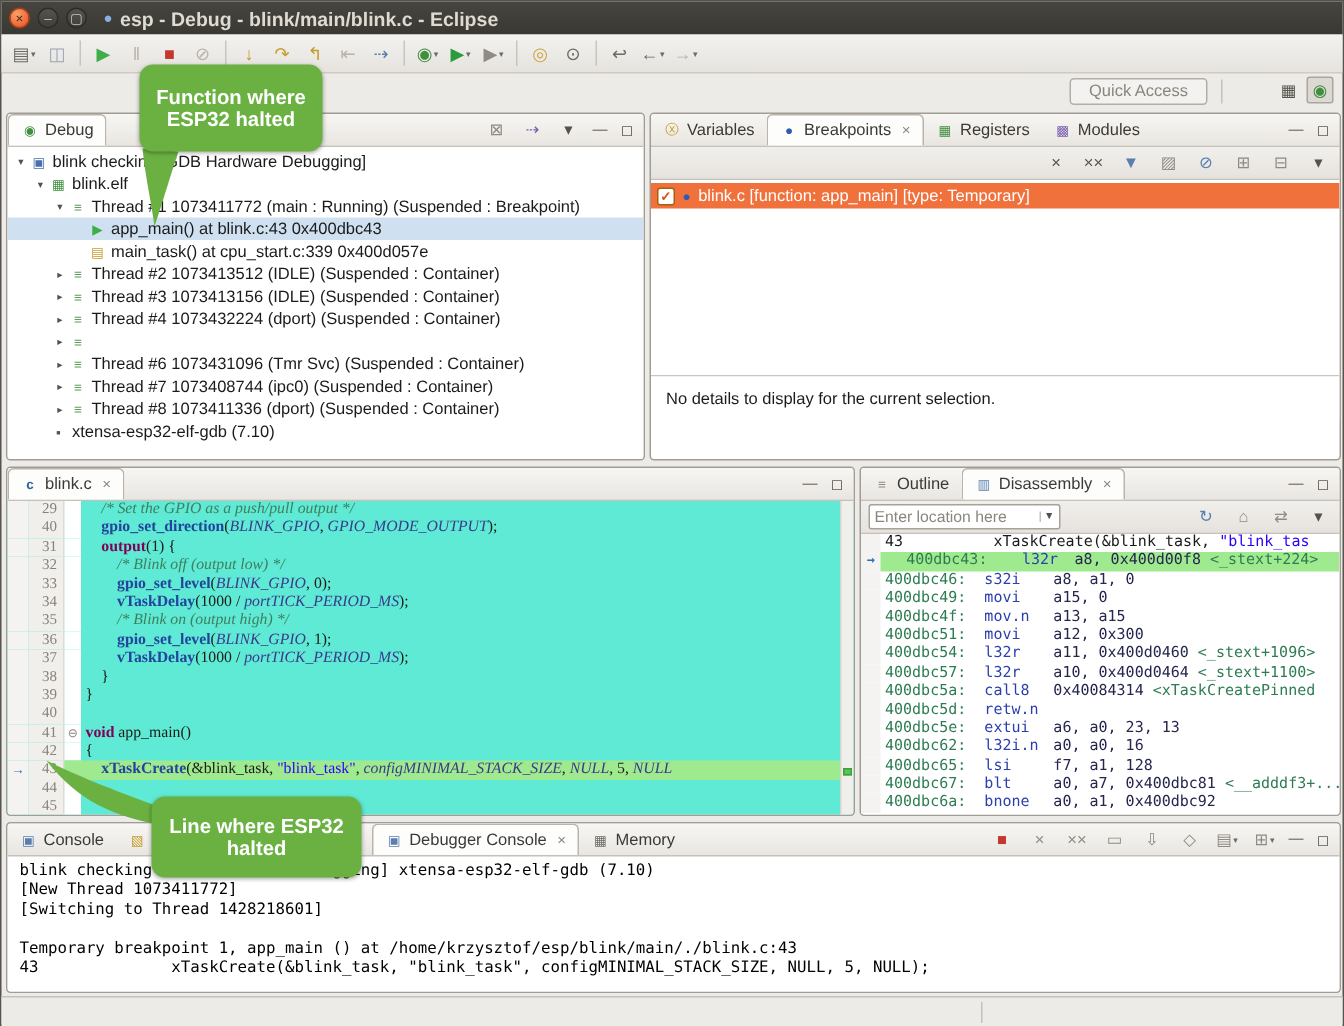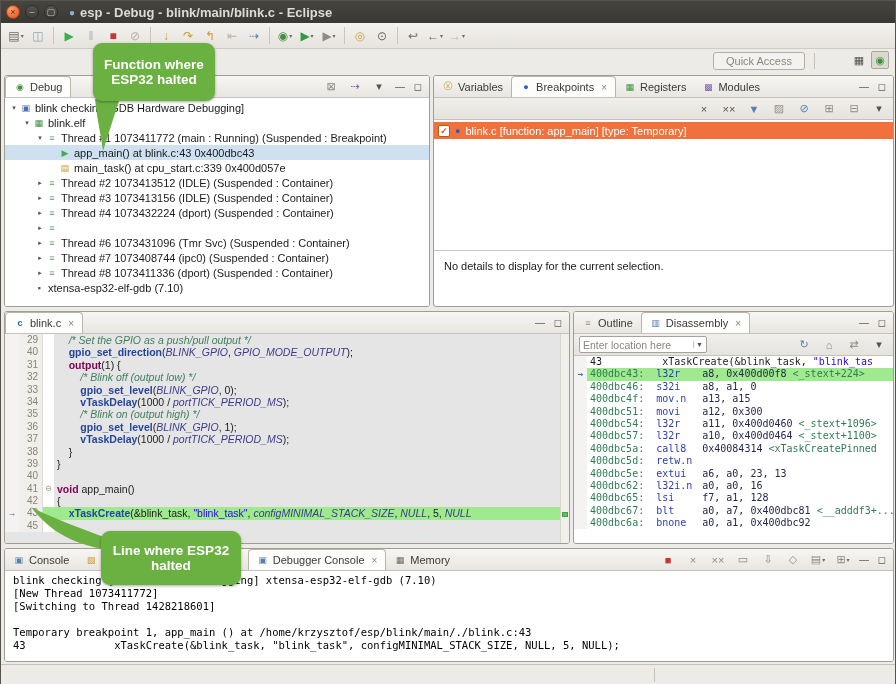--- a/index.html
+++ b/index.html
@@ -43,39 +43,39 @@
 .tarr{width:10px;font-size:7px;color:#55524b;text-align:center;flex:none;}
 .tic{width:14px;text-align:center;font-size:9px;flex:none;}
 .tlabel{padding-left:2px;}
 
 .bp-list{height:131px;border-bottom:1px solid #c9c5be;background:#fff;padding-top:2px;}
 .bprow{height:17px;display:flex;align-items:center;gap:5px;padding-left:4px;color:#fff;}
 .bpchk{width:12px;height:12px;background:#fff;border:1px solid #a8600f;border-radius:2px;font-size:9px;line-height:11px;text-align:center;color:#d9541e;font-weight:bold;}
 .bpdot{color:#2f5bb5;font-size:9px;}
 .bp-details{padding:9px 10px;color:#1b1b1b;background:#fff;}
 
-.edbody{position:relative;height:210px;overflow:hidden;background:#e5e5e5;font-family:Liberation Sans, sans-serif;}
+.edbody{position:relative;height:210px;overflow:hidden;background:#5eead4;font-family:Liberation Serif, serif;}
 .eline{display:flex;height:12.4px;line-height:12.4px;font-size:10.5px;white-space:pre;}
 .eann{width:14px;background:#f4f3f1;flex:none;text-align:center;color:#2f6fb7;font-size:9px;font-weight:bold;}
 .enum{width:24px;background:#f0efec;border-right:1px solid #dedbd5;color:#8a8278;text-align:right;padding-right:4px;flex:none;font-size:10px;}
 .efold{width:11px;background:#fff;color:#8a867e;font-size:8px;text-align:center;flex:none;}
 .ecode{flex:1;padding-left:3px;}
 .eline.cur .ecode,.eline.cur .efold{background:var(--curline,#9fe98f);}
 .pl{color:#1b1b1b}.cm{color:#3f7f5f;font-style:italic}.kw{color:#7f0055;font-weight:bold}
 .fn{color:#24449c;font-weight:bold}.mc{color:#3b3b8c;font-style:italic}.st{color:#2a00ff}
 .ovr{position:absolute;right:0;top:0;width:9px;height:100%;background:#f0efec;border-left:1px solid #d8d5cf;}
 .ovm{position:absolute;left:1px;width:6px;height:5px;background:#58c558;border:1px solid #3f9e3f;}
 
 .combo{width:128px;height:17px;background:#fff;border:1px solid #a7a29a;border-radius:2px;color:#8a867e;font-size:10.5px;padding:1px 3px;white-space:nowrap;overflow:hidden;display:flex;align-items:center;}
 .combocar{margin-left:auto;font-size:7px;color:#55524b;border-left:1px solid #c6c2bb;padding-left:2px;}
 .disbody{background:#fff;height:188px;overflow:hidden;font-family:"DejaVu Sans Mono","Liberation Mono",monospace;font-size:10px;}
 .dline{display:flex;height:12.4px;line-height:12.4px;white-space:pre;}
 .dmar{width:13px;flex:none;background:#f4f3f1;color:#2f6fb7;font-size:9px;font-weight:bold;text-align:center;}
 .dtext{flex:1;padding-left:3px;}
-.dline.cur .dtext{background:var(--curline,#9fe98f);}
+.dline.cur .dtext{background:var(--curline,#9fe98f);text-align:center;}
 .da{color:#2e7d52;}.dm{display:inline-block;min-width:46px;color:#2b3fae;}.do{color:#26264f;}.dsym{color:#2e7d52;}
 .dsn,.dsc{color:#1b1b1b;}
 
 .conbody{background:#fff;height:91px;overflow:hidden;padding:3px 0 0 8px;font-family:"DejaVu Sans Mono","Liberation Mono",monospace;}
 .cline{height:13px;line-height:13px;font-size:10.5px;white-space:pre;color:#000;}
 
 .statusbar{position:absolute;left:0;right:0;top:663px;height:20px;background:#edebe7;border-top:1px solid #c6c2bb;}
 .sbdiv{position:absolute;left:653px;top:3px;width:1px;height:14px;background:#c6c2bb;}
 
 .callout{position:absolute;z-index:40;pointer-events:none;}
@@ -241,20 +241,21 @@
           <div class="eline"><span class="eann"></span><span class="enum">34</span><span class="efold"></span><span class="ecode"><span class="pl">        </span><span class="fn">vTaskDelay</span><span class="pl">(1000 / </span><span class="mc">portTICK_PERIOD_MS</span><span class="pl">);</span></span></div>
           <div class="eline"><span class="eann"></span><span class="enum">35</span><span class="efold"></span><span class="ecode"><span class="pl">        </span><span class="cm">/* Blink on (output high) */</span></span></div>
           <div class="eline"><span class="eann"></span><span class="enum">36</span><span class="efold"></span><span class="ecode"><span class="pl">        </span><span class="fn">gpio_set_level</span><span class="pl">(</span><span class="mc">BLINK_GPIO</span><span class="pl">, 1);</span></span></div>
           <div class="eline"><span class="eann"></span><span class="enum">37</span><span class="efold"></span><span class="ecode"><span class="pl">        </span><span class="fn">vTaskDelay</span><span class="pl">(1000 / </span><span class="mc">portTICK_PERIOD_MS</span><span class="pl">);</span></span></div>
           <div class="eline"><span class="eann"></span><span class="enum">38</span><span class="efold"></span><span class="ecode"><span class="pl">    }</span></span></div>
           <div class="eline"><span class="eann"></span><span class="enum">39</span><span class="efold"></span><span class="ecode"><span class="pl">}</span></span></div>
           <div class="eline"><span class="eann"></span><span class="enum">40</span><span class="efold"></span><span class="ecode"></span></div>
           <div class="eline"><span class="eann"></span><span class="enum">41</span><span class="efold">⊖</span><span class="ecode"><span class="kw">void</span><span class="pl"> app_main()</span></span></div>
           <div class="eline"><span class="eann"></span><span class="enum">42</span><span class="efold"></span><span class="ecode"><span class="pl">{</span></span></div>
           <div class="eline cur"><span class="eann">→</span><span class="enum">43</span><span class="efold"></span><span class="ecode"><span class="pl">    </span><span class="fn">xTaskCreate</span><span class="pl">(&amp;blink_task, </span><span class="st">"blink_task"</span><span class="pl">, </span><span class="mc">configMINIMAL_STACK_SIZE</span><span class="pl">, </span><span class="mc">NULL</span><span class="pl">, 5, </span><span class="mc">NULL</span></span></div>
+          <div class="eline"><span class="eann"></span><span class="enum">44</span><span class="efold"></span><span class="ecode"></span></div>
           <div class="eline"><span class="eann"></span><span class="enum">45</span><span class="efold"></span><span class="ecode"></span></div>
         </div>
       <div class="ovr">
         <span class="ovm" style="top:178px;"></span>
       </div>
     </div>
   </div>
 
   <div class="panel" style="left:572px;top:310px;width:321px;height:233px;">
     <div class="tabrow">
@@ -284,20 +285,21 @@
           <span class="mini" style="color: rgb(90, 127, 174);">↻</span>
           <span class="mini" style="color: rgb(143, 139, 132);">⌂</span>
           <span class="mini" style="color: rgb(143, 139, 132);">⇄</span>
           <span class="mini" style="color: rgb(85, 82, 75);">▾</span>
         </span>
     </div>
     <div class="disbody" id="dis-lines">
         <div class="dline"><span class="dmar"></span><span class="dtext"><span class="dsn">43</span><span class="dsc">          xTaskCreate(&amp;blink_task, </span><span class="st">"blink_tas</span></span></div>
         <div class="dline cur"><span class="dmar">→</span><span class="dtext"><span class="da">400dbc43:  </span><span class="dm">l32r</span><span class="do">a8, 0x400d00f8 </span><span class="dsym">&lt;_stext+224&gt;</span></span></div>
         <div class="dline"><span class="dmar"></span><span class="dtext"><span class="da">400dbc46:  </span><span class="dm">s32i</span><span class="do">a8, a1, 0</span></span></div>
+        <div class="dline"><span class="dmar"></span><span class="dtext"><span class="da">400dbc49:  </span><span class="dm">movi</span><span class="do">a15, 0</span></span></div>
         <div class="dline"><span class="dmar"></span><span class="dtext"><span class="da">400dbc4f:  </span><span class="dm">mov.n</span><span class="do">a13, a15</span></span></div>
         <div class="dline"><span class="dmar"></span><span class="dtext"><span class="da">400dbc51:  </span><span class="dm">movi</span><span class="do">a12, 0x300</span></span></div>
         <div class="dline"><span class="dmar"></span><span class="dtext"><span class="da">400dbc54:  </span><span class="dm">l32r</span><span class="do">a11, 0x400d0460 </span><span class="dsym">&lt;_stext+1096&gt;</span></span></div>
         <div class="dline"><span class="dmar"></span><span class="dtext"><span class="da">400dbc57:  </span><span class="dm">l32r</span><span class="do">a10, 0x400d0464 </span><span class="dsym">&lt;_stext+1100&gt;</span></span></div>
         <div class="dline"><span class="dmar"></span><span class="dtext"><span class="da">400dbc5a:  </span><span class="dm">call8</span><span class="do">0x40084314 </span><span class="dsym">&lt;xTaskCreatePinned</span></span></div>
         <div class="dline"><span class="dmar"></span><span class="dtext"><span class="da">400dbc5d:  </span><span class="dm">retw.n</span><span class="do"></span></span></div>
         <div class="dline"><span class="dmar"></span><span class="dtext"><span class="da">400dbc5e:  </span><span class="dm">extui</span><span class="do">a6, a0, 23, 13</span></span></div>
         <div class="dline"><span class="dmar"></span><span class="dtext"><span class="da">400dbc62:  </span><span class="dm">l32i.n</span><span class="do">a0, a0, 16</span></span></div>
         <div class="dline"><span class="dmar"></span><span class="dtext"><span class="da">400dbc65:  </span><span class="dm">lsi</span><span class="do">f7, a1, 128</span></span></div>
         <div class="dline"><span class="dmar"></span><span class="dtext"><span class="da">400dbc67:  </span><span class="dm">blt</span><span class="do">a0, a7, 0x400dbc81 </span><span class="dsym">&lt;__adddf3+...</span></span></div>

